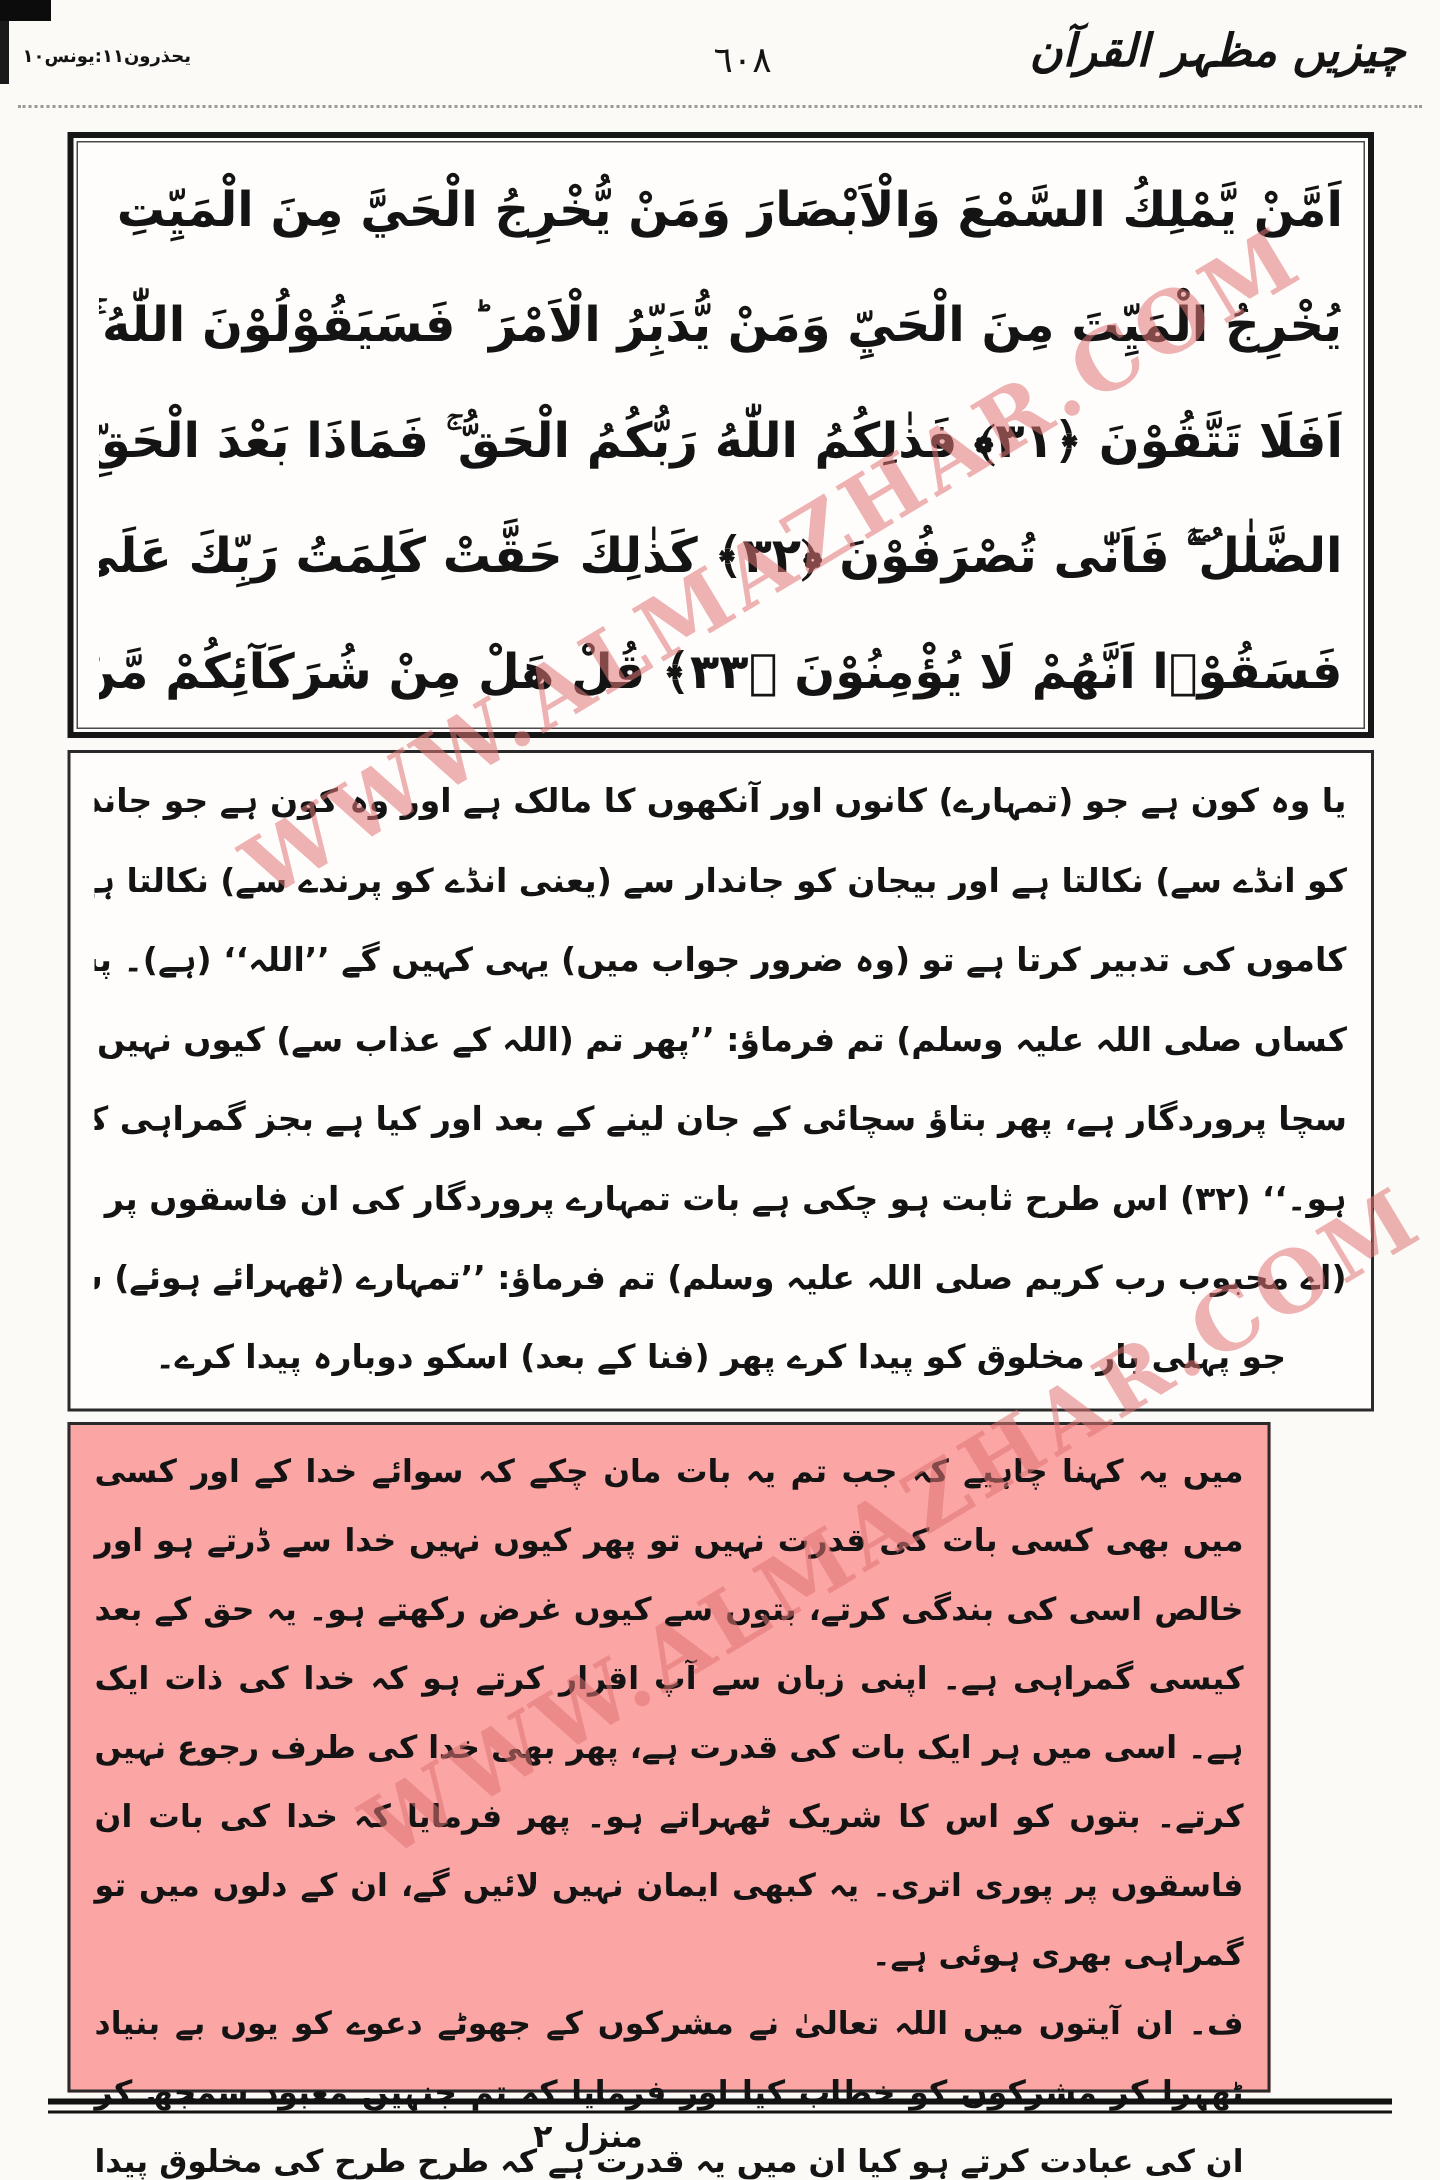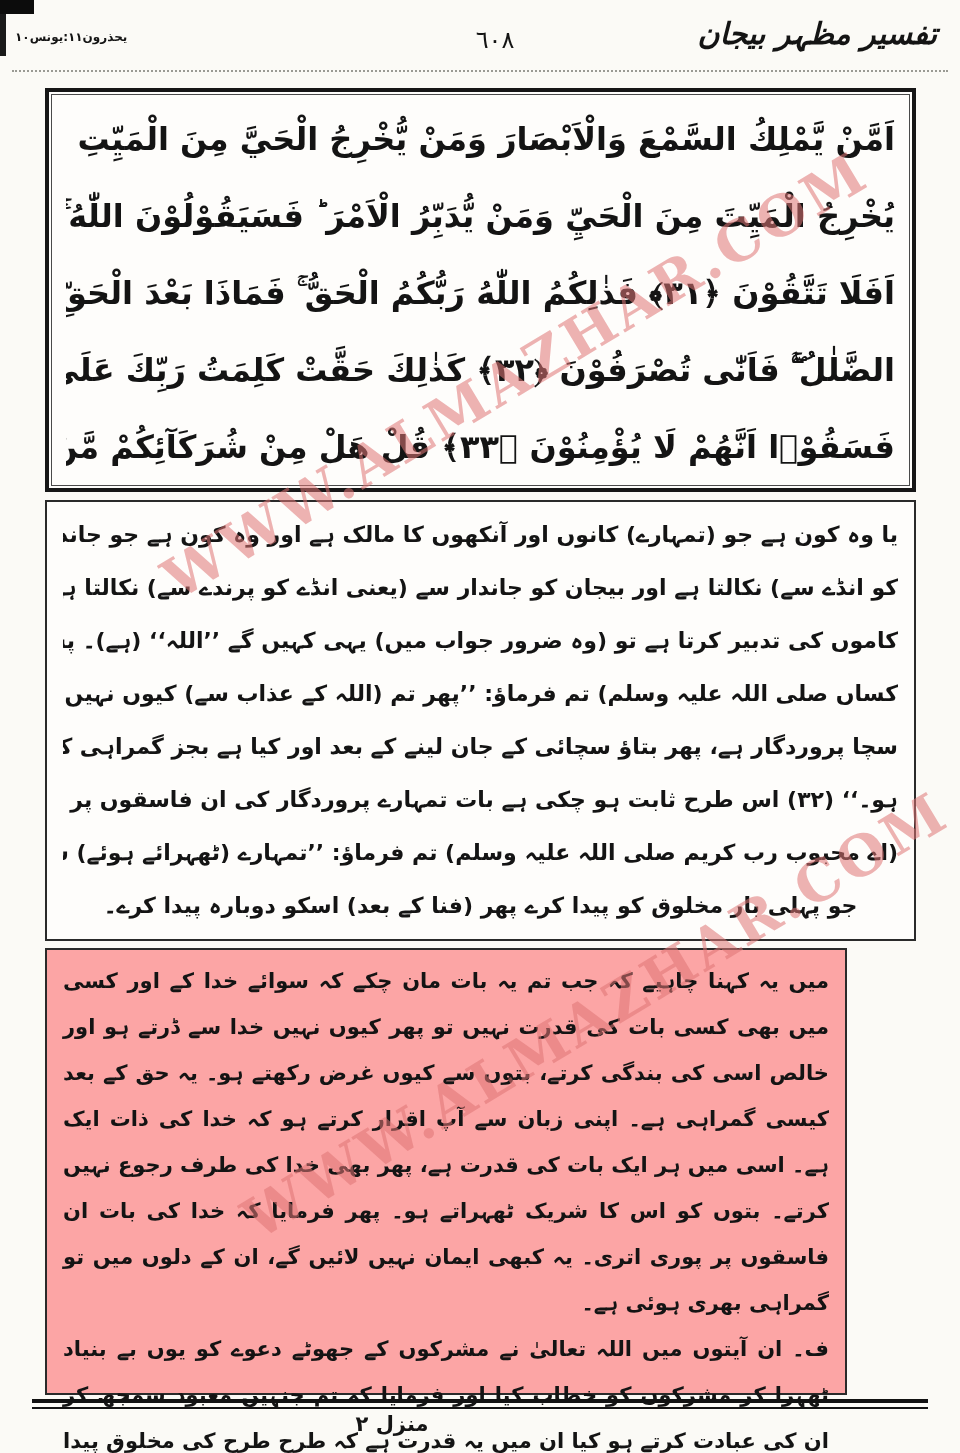--- a/index.html
+++ b/index.html
@@ -56,21 +56,21 @@
   .wm1{left:110px;top:342px;}
   .wm2{left:190px;top:982px;}
 </style>
 </head>
 <body>
 
 <div class="edge-artifact"></div>
 <div class="corner-artifact"></div>
 
 <div class="header">
-  <div class="h-right">تفسیر مظہر بیجان</div>
+  <div class="h-right">چیزیں مظہر القرآن</div>
   <div class="h-center">٦٠٨</div>
   <div class="h-left">یحذرون۱۱:یونس۱۰</div>
 </div>
 <div class="dotted-rule"></div>
 
 <div class="quran-box">
   <div class="quran-inner">
     <div class="quran-line">اَمَّنْ يَّمْلِكُ السَّمْعَ وَالْاَبْصَارَ وَمَنْ يُّخْرِجُ الْحَيَّ مِنَ الْمَيِّتِ وَ</div>
     <div class="quran-line">يُخْرِجُ الْمَيِّتَ مِنَ الْحَيِّ وَمَنْ يُّدَبِّرُ الْاَمْرَ ؕ فَسَيَقُوْلُوْنَ اللّٰهُ ۚ فَقُلْ</div>
     <div class="quran-line">اَفَلَا تَتَّقُوْنَ ﴿٣١﴾ فَذٰلِكُمُ اللّٰهُ رَبُّكُمُ الْحَقُّ ۚ فَمَاذَا بَعْدَ الْحَقِّ اِلَّا</div>

